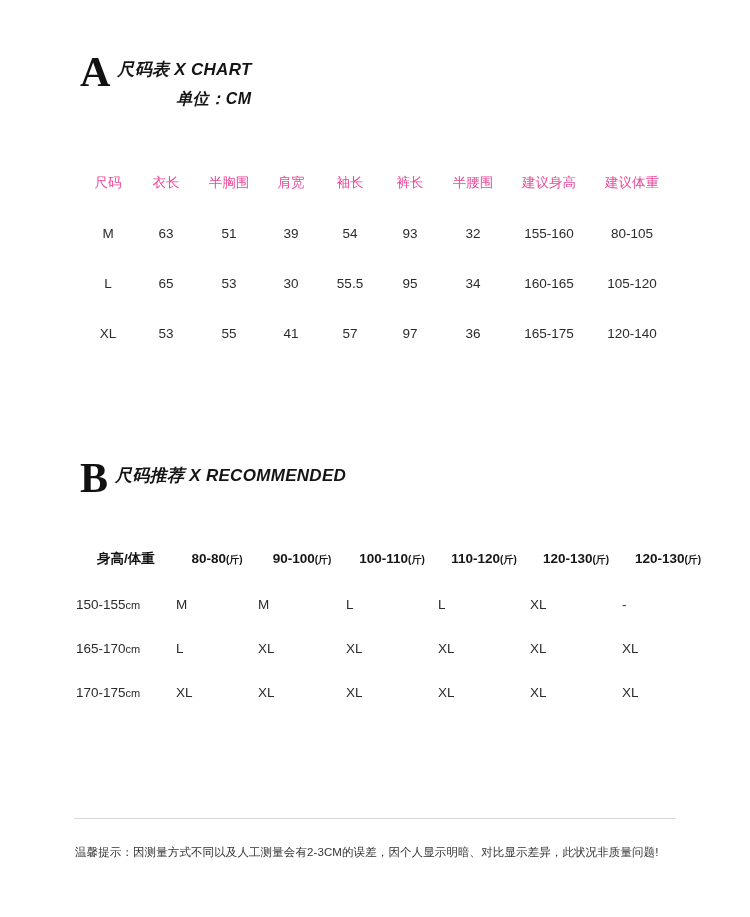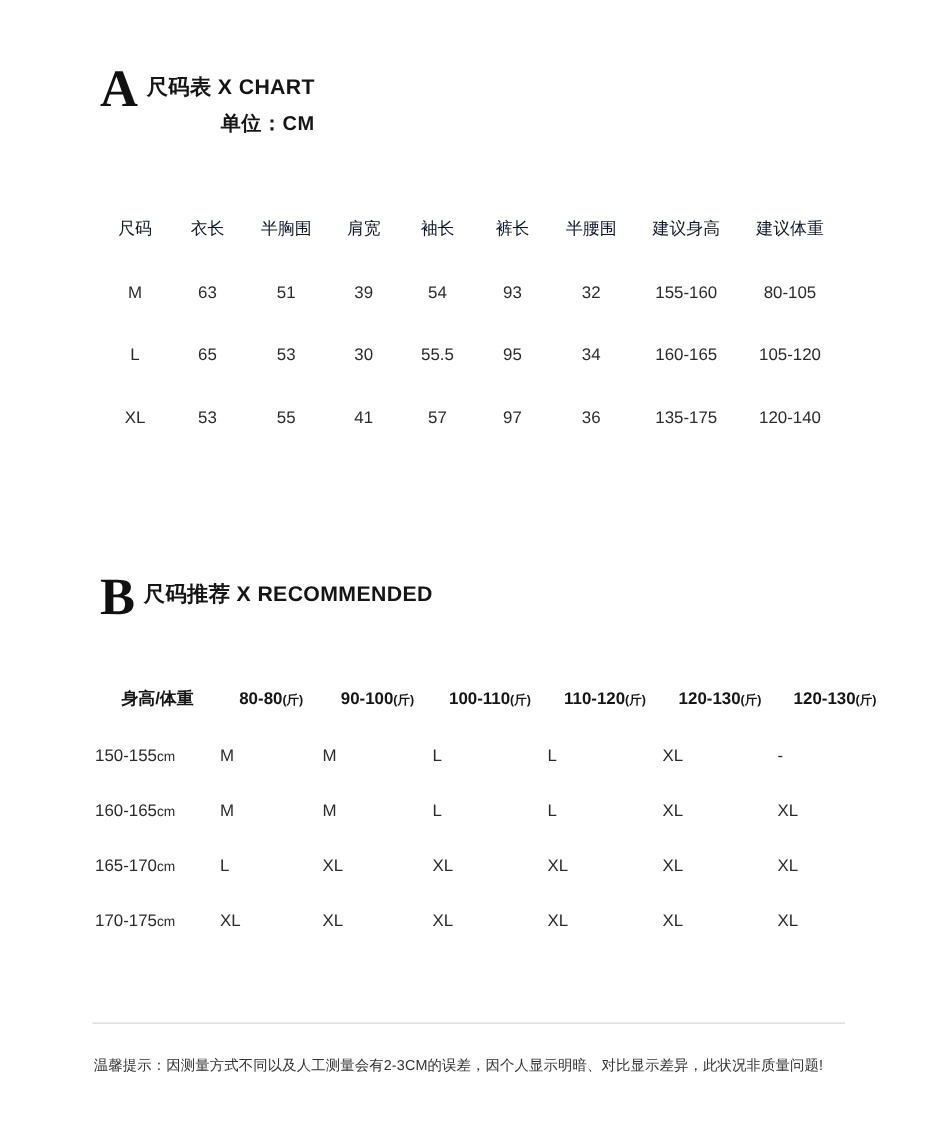--- a/index.html
+++ b/index.html
@@ -31,20 +31,21 @@
     font-family: "Liberation Serif", "DejaVu Serif", serif;
     font-weight: bold;
     font-size: 42px;
     line-height: 40px;
     color: #111111;
     letter-spacing: -1px;
   }
   .section-title-wrap {
     padding-left: 8px;
     padding-top: 6px;
+    font-style: italic;
   }
   .section-title {
     font-size: 17px;
     font-weight: 600;
     color: #151515;
     letter-spacing: 0.3px;
     white-space: nowrap;
   }
   .section-sub {
     font-size: 16px;
@@ -82,21 +83,21 @@
   #size-chart-table {
     position: absolute;
     left: 80px;
     top: 158px;
     width: 592px;
     font-size: 13.5px;
   }
   #size-chart-table th {
     height: 50px;
     font-size: 13.5px;
-    color: #0f172a;
+    color: #ec4899;
     vertical-align: middle;
     font-family: Liberation Mono, monospace;
   }
   #size-chart-table td {
     height: 50px;
     vertical-align: middle;
     font-size: 13.5px;
     color: #2b2b2b;
   }
 
@@ -218,21 +219,21 @@
         <td>105-120</td>
       </tr>
       <tr>
         <td>XL</td>
         <td>53</td>
         <td>55</td>
         <td>41</td>
         <td>57</td>
         <td>97</td>
         <td>36</td>
-        <td>135-175</td>
+        <td>165-175</td>
         <td>120-140</td>
       </tr>
     </tbody>
   </table>
 
   <div class="section-head" id="sectionB">
     <div class="section-letter">B</div>
     <div class="section-title-wrap">
       <div class="section-title">尺码推荐 X RECOMMENDED</div>
     </div>
@@ -278,31 +279,20 @@
         </td>
         <td>M</td>
         <td>M</td>
         <td>L</td>
         <td>L</td>
         <td>XL</td>
         <td>-</td>
       </tr>
       <tr>
         <td class="rowlabel">
-          <span>160-165</span><span class="unit">cm</span>
-        </td>
-        <td>M</td>
-        <td>M</td>
-        <td>L</td>
-        <td>L</td>
-        <td>XL</td>
-        <td>XL</td>
-      </tr>
-      <tr>
-        <td class="rowlabel">
           <span>165-170</span><span class="unit">cm</span>
         </td>
         <td>L</td>
         <td>XL</td>
         <td>XL</td>
         <td>XL</td>
         <td>XL</td>
         <td>XL</td>
       </tr>
       <tr>

